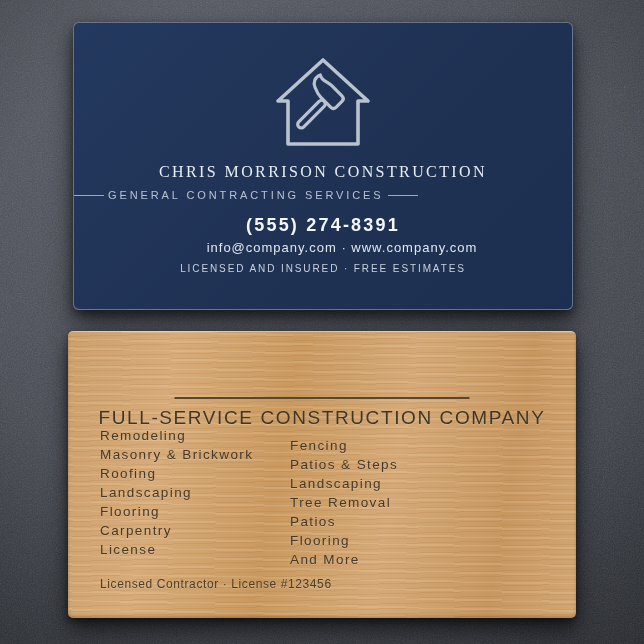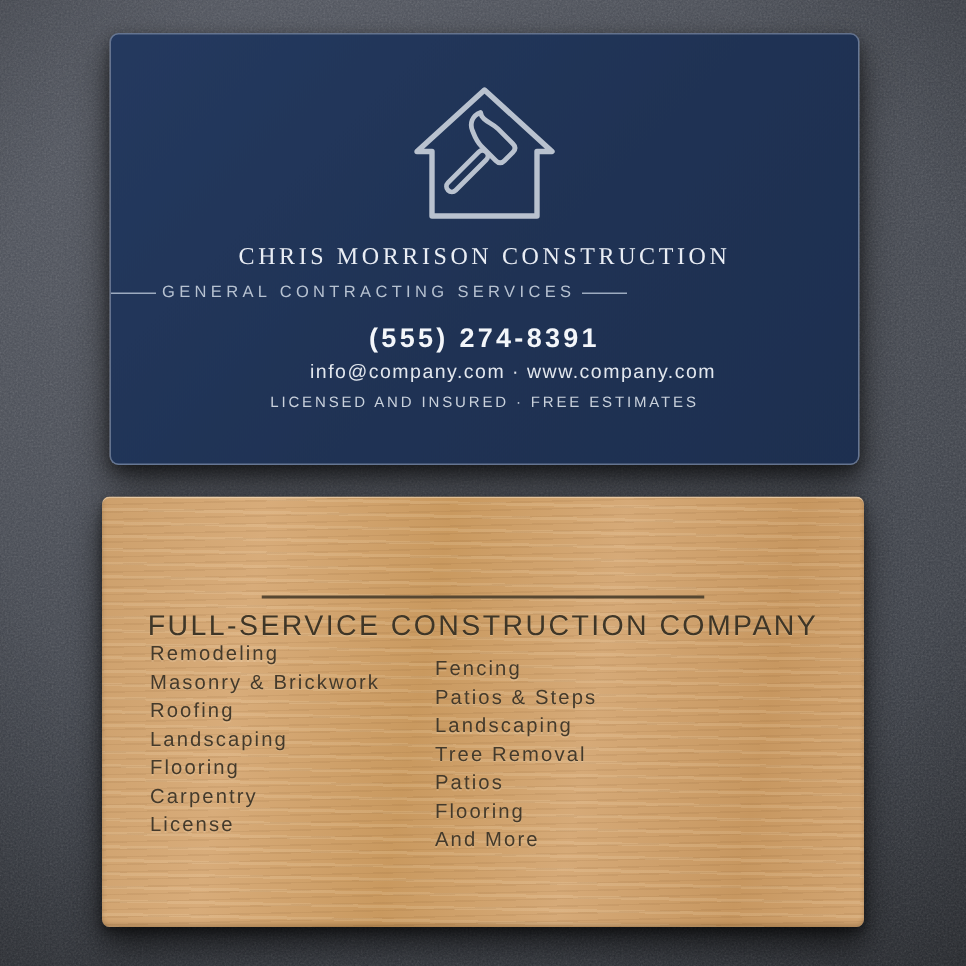--- a/index.html
+++ b/index.html
@@ -176,15 +176,16 @@
     <div class="services-col right">
       <div>Fencing</div>
       <div>Patios &amp; Steps</div>
       <div>Landscaping</div>
       <div>Tree Removal</div>
       <div>Patios</div>
       <div>Flooring</div>
       <div>And More</div>
     </div>
 
+    <div class="wood-footer">Licensed Contractor · License #123456</div>
   </div>
 
 </div>
 
 </body></html>

